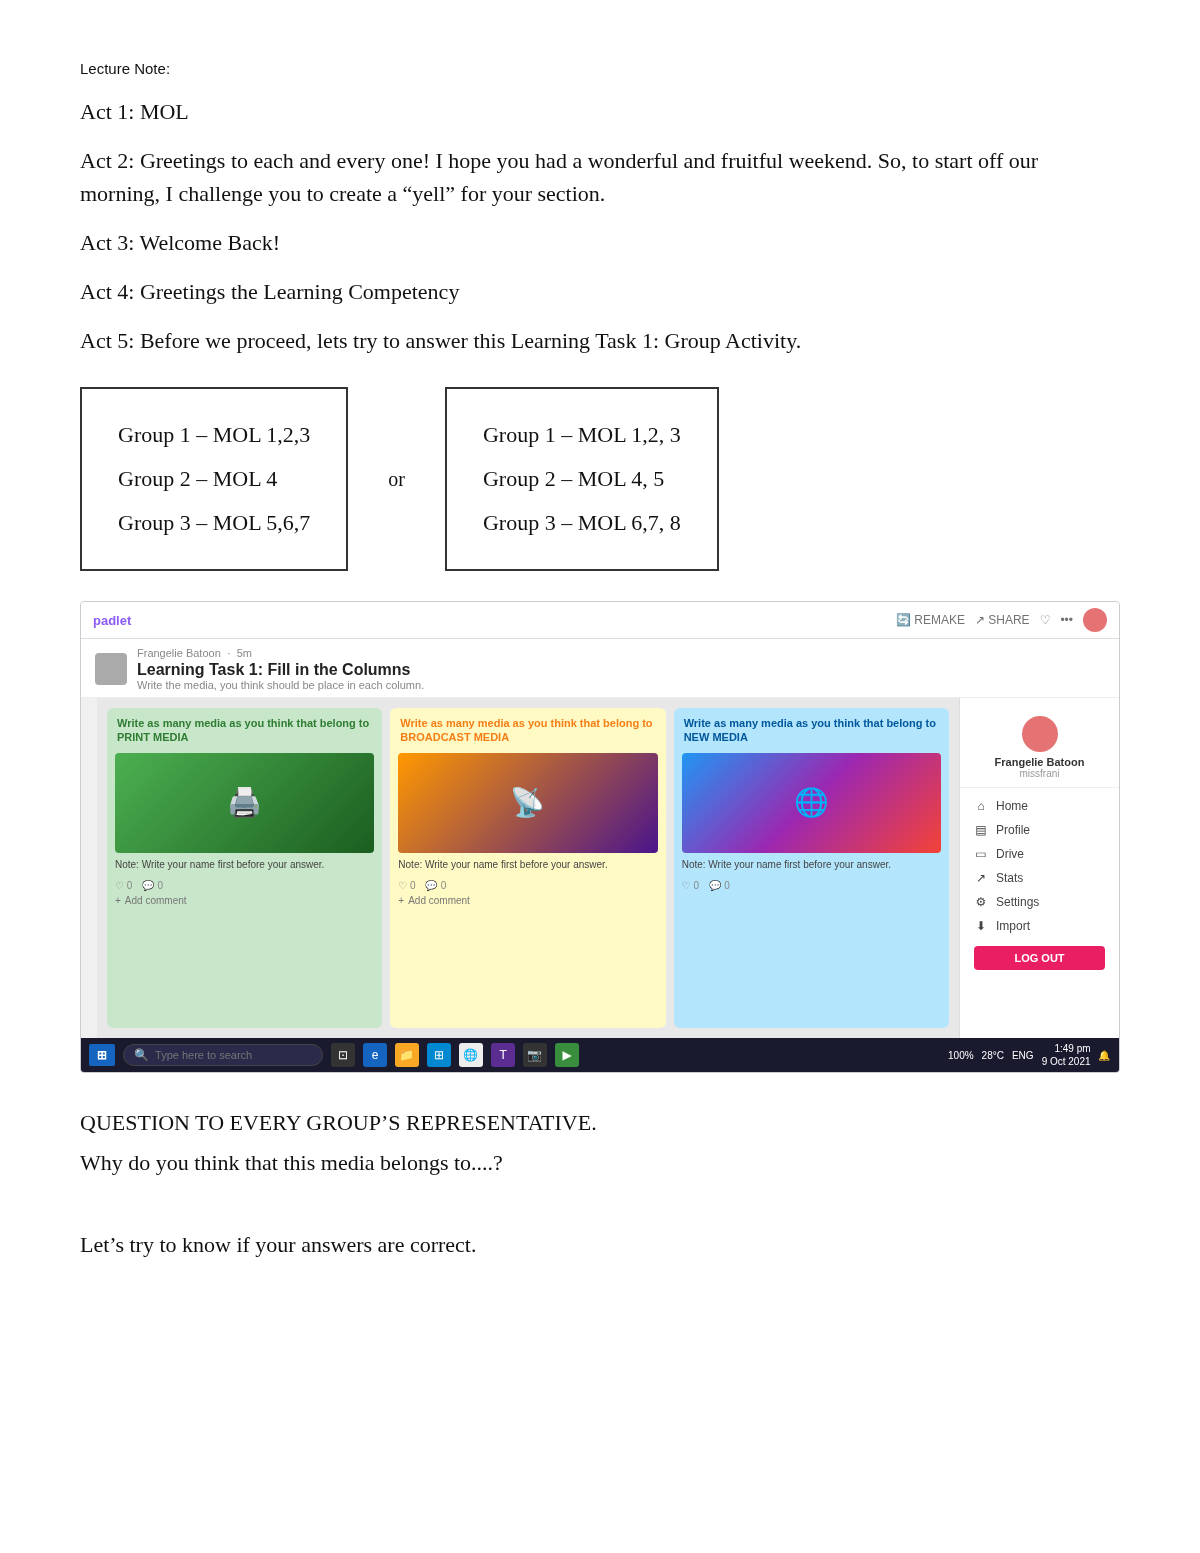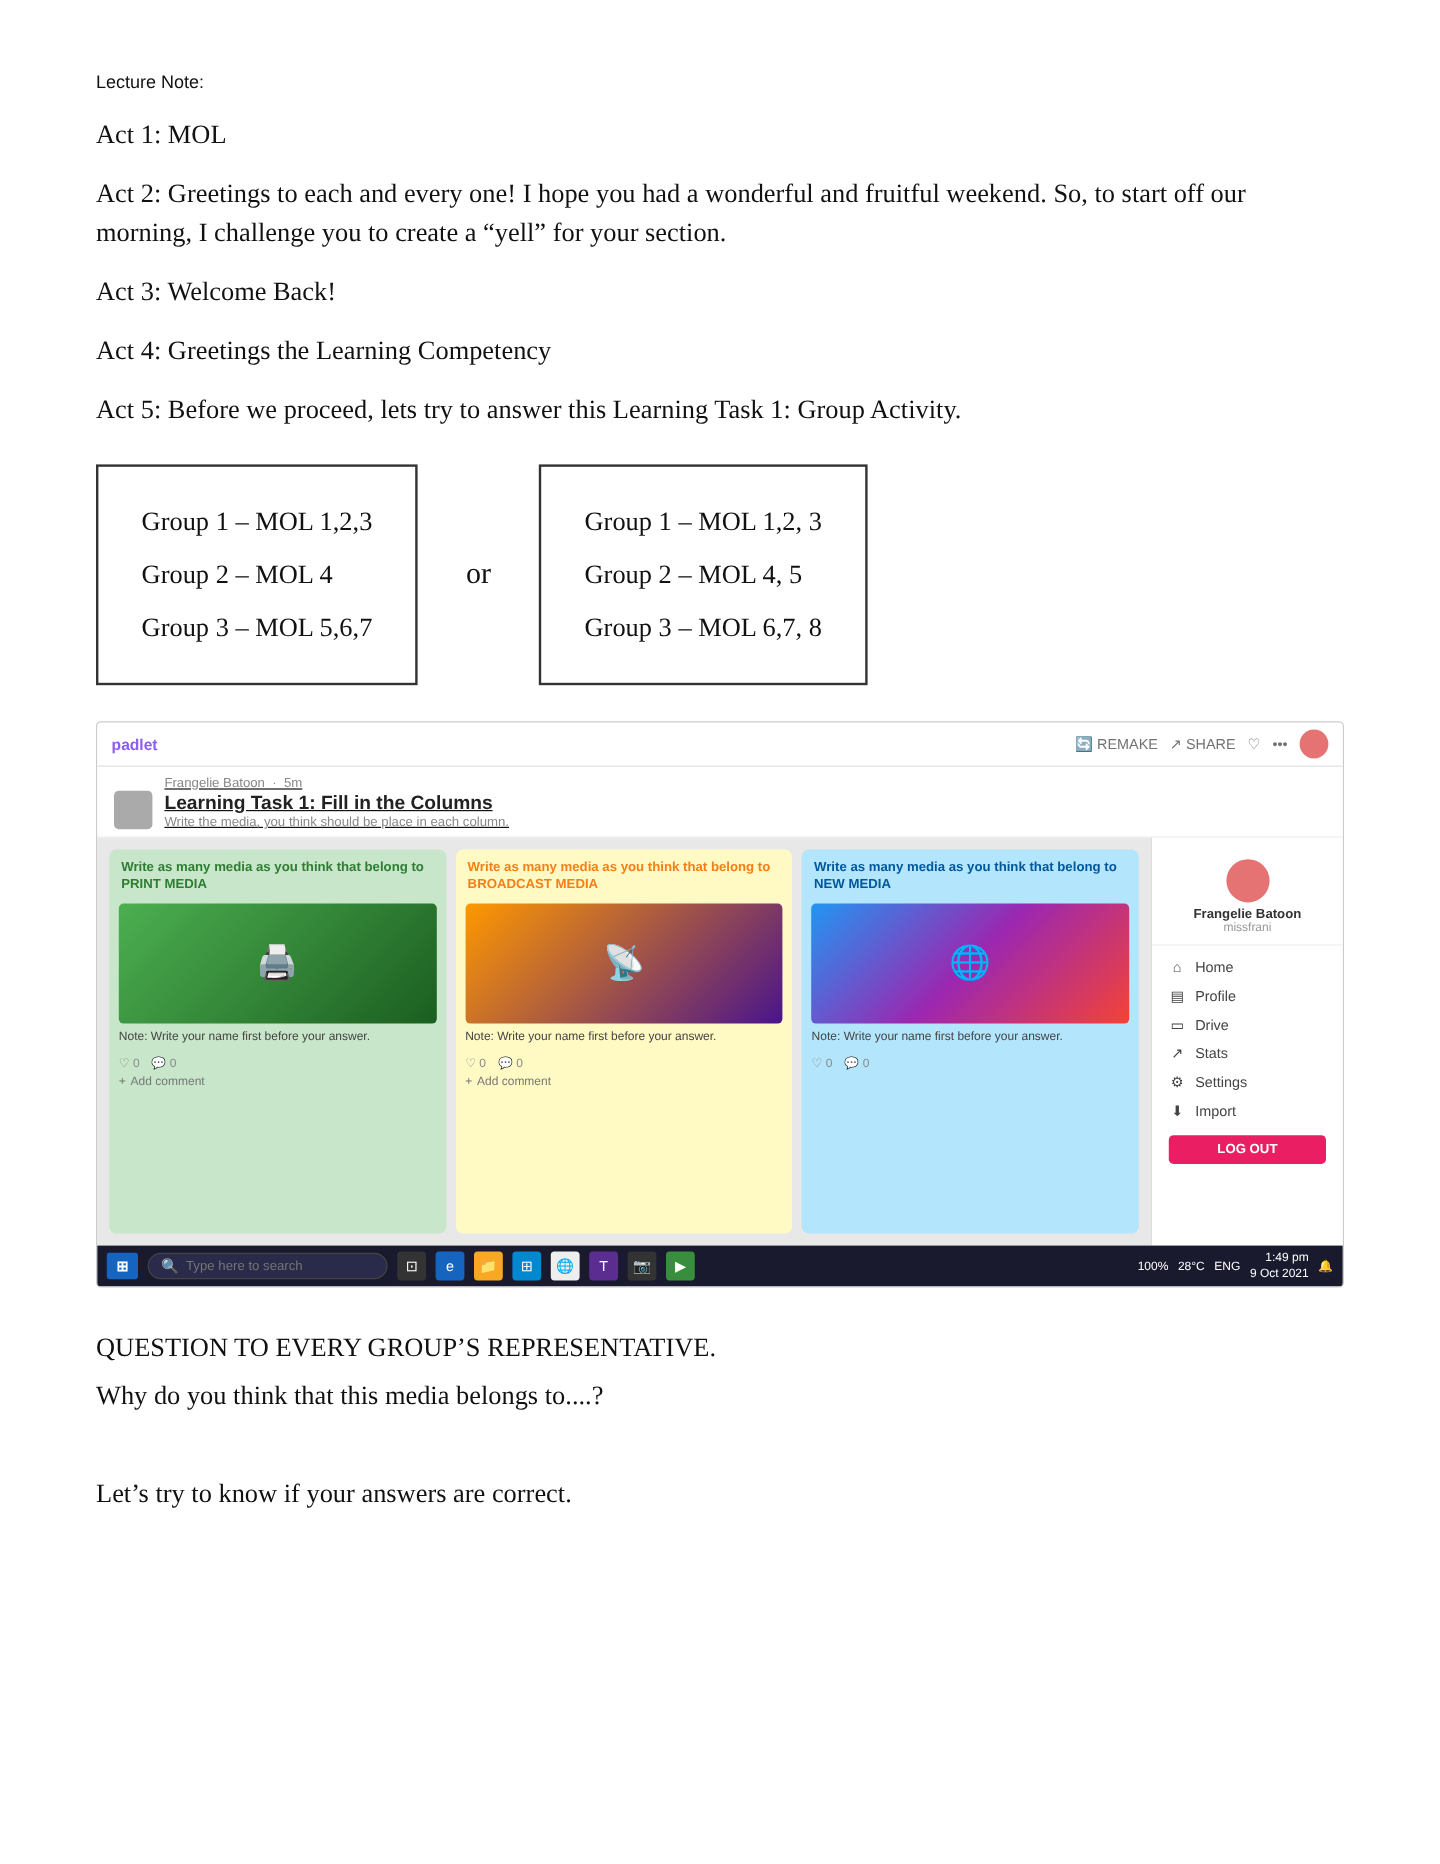--- a/index.html
+++ b/index.html
@@ -39,21 +39,21 @@
 
     .group-box {
       border: 2px solid #333;
       padding: 24px 36px;
       min-width: 260px;
       font-size: 22px;
       line-height: 2;
     }
 
     .or-label {
-      font-size: 25px;
+      font-size: 20px;
       font-style: normal;
     }
 
     
     .padlet-screenshot {
       width: 100%;
       border: 1px solid #ccc;
       background: #f0f0f0;
       border-radius: 4px;
       overflow: hidden;
@@ -88,24 +88,23 @@
 
     .padlet-topbar-right span {
       cursor: pointer;
     }
 
     
     .padlet-header {
       background: #fff;
       padding: 8px 14px 6px 14px;
       display: flex;
-      align-items: flex-end;
+      align-items: center;
       gap: 10px;
       border-bottom: 1px solid #eee;
-      text-decoration: underline;
     }
 
     .padlet-avatar-thumb {
       width: 32px;
       height: 32px;
       background: #aaa;
       border-radius: 4px;
       flex-shrink: 0;
     }
 
@@ -128,20 +127,21 @@
     .padlet-subtitle {
       font-size: 11px;
       color: #888;
     }
 
     
     .padlet-main {
       display: flex;
       height: 340px;
       background: #e8e8e8;
+      margin-left: 16px;
     }
 
     .padlet-columns {
       flex: 1;
       display: flex;
       gap: 0;
       padding: 10px;
       gap: 8px;
       overflow: hidden;
     }

